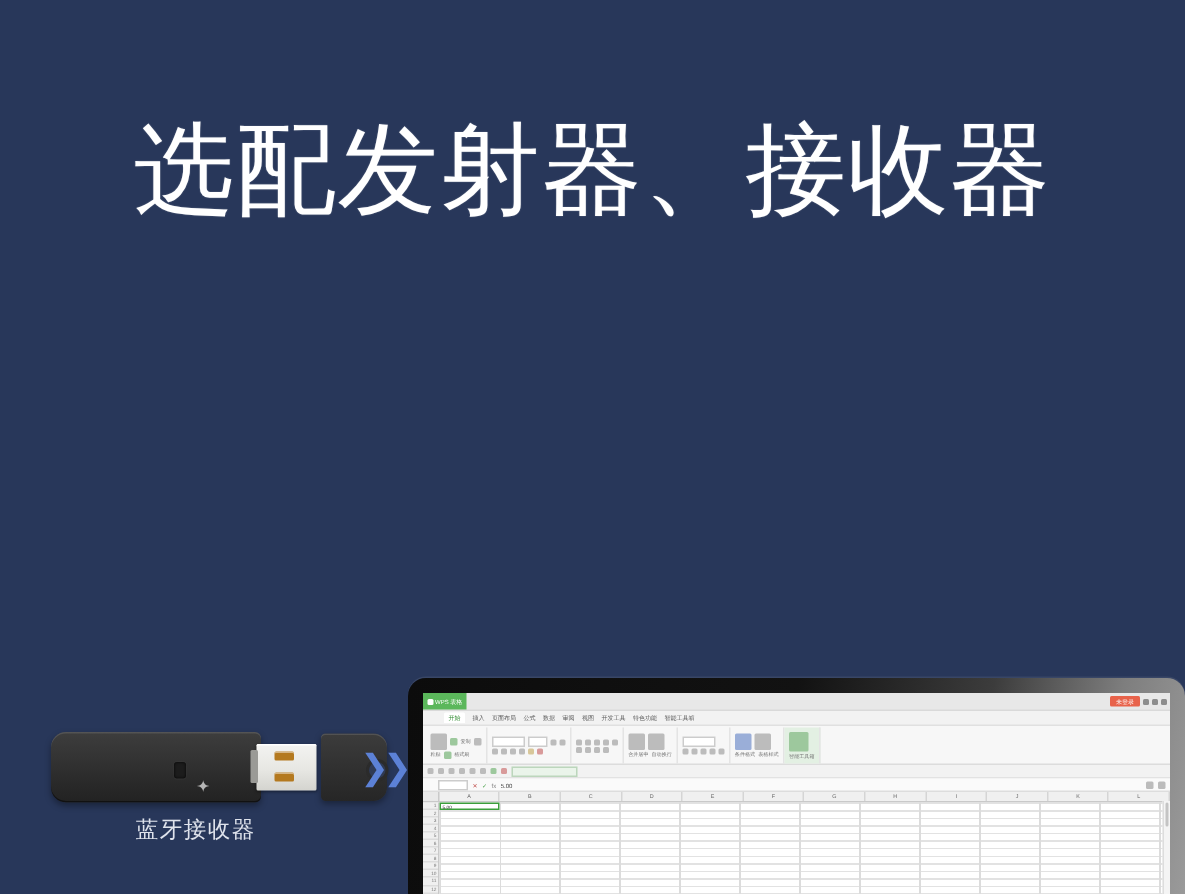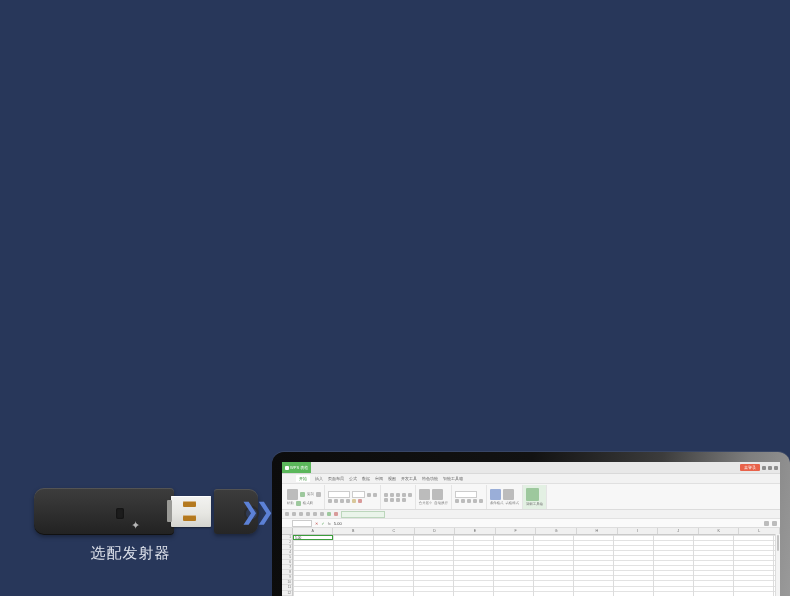--- a/index.html
+++ b/index.html
@@ -155,35 +155,36 @@
   .selcell .cv{font-size:3.2px;color:#333;line-height:5px;padding-left:1px;}
   .vscroll{position:absolute;right:0;top:6px;bottom:0;width:4px;background:#f4f4f4;border-left:1px solid #ddd;}
   .vscroll i{display:block;margin:1px;height:16px;background:#c4c4c4;border-radius:2px;}
 </style>
 </head>
 <body>
 
 <div id="stage">
 
   <div class="headline">
+    <span>选配发射器、接收器</span>
   </div>
 
   <div class="dongle-wrap">
     <div class="dongle-body">
       <div class="dongle-led"></div>
       <div class="dongle-logo">✦</div>
     </div>
     <div class="usb-plug">
       <span class="usb-pin p1"></span>
       <span class="usb-pin p2"></span>
     </div>
     <div class="usb-cap">
       <span class="cap-ring"></span>
     </div>
-    <div class="dongle-label">选配发射器</div>
+    <div class="dongle-label">蓝牙接收器</div>
   </div>
 
   <div class="chevrons">❯❯❯</div>
 
   <div class="laptop">
     <div class="screen">
 
       <div class="wps-titlebar">
         <div class="wps-doc-tab">
           <span class="dot"></span>

